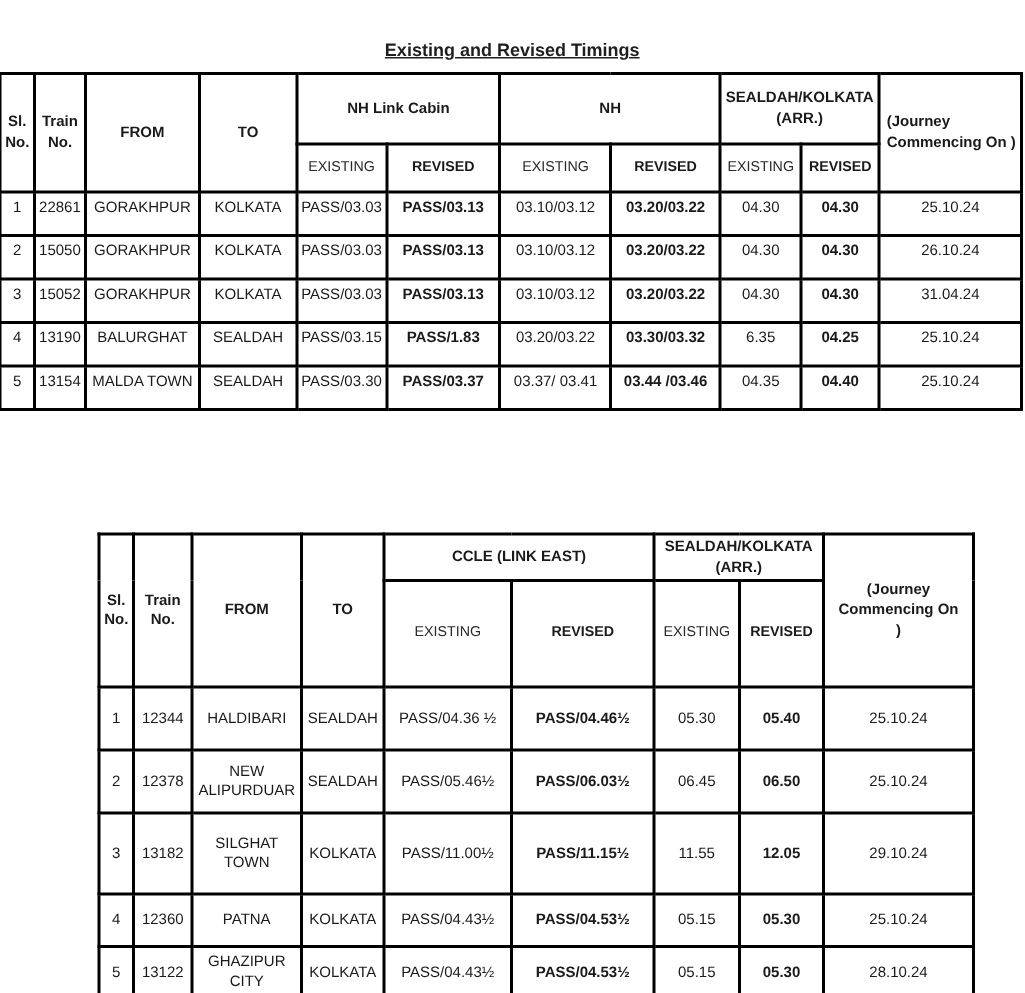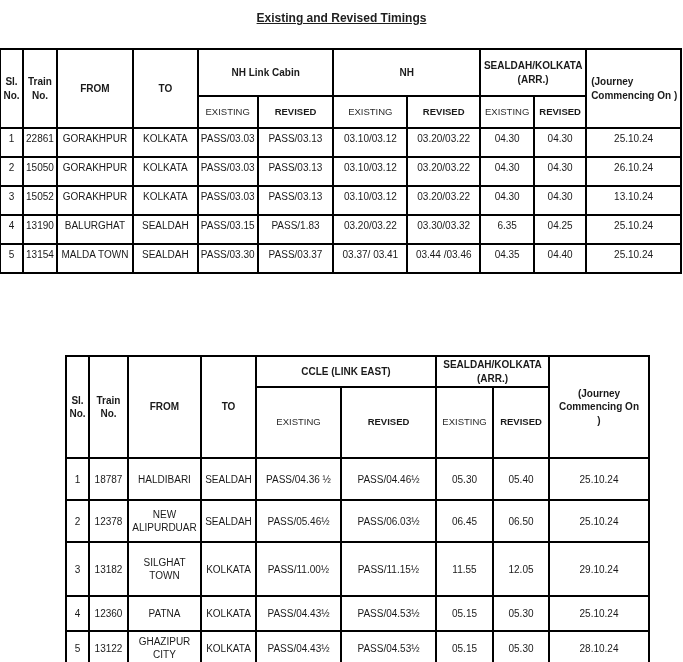--- a/index.html
+++ b/index.html
@@ -4,21 +4,21 @@
 <style>
   html, body { margin: 0; padding: 0; }
   body {
     width: 683px; height: 662px;
     background: #ffffff;
     font-family: "Liberation Sans", sans-serif;
     position: relative;
     color: #1a1a1a;
   }
   .title {
-    position: absolute; top: 11px; left: 0; width: 100%;
+    position: absolute; top: 26px; left: 0; width: 100%;
     text-align: center; font-weight: bold; font-size: 12px;
     text-decoration: underline;
     color: #1f1f1f;
   }
   table {
     border-collapse: collapse;
     table-layout: fixed;
     position: absolute;
     background: #fff;
   }
@@ -35,21 +35,21 @@
     font-weight: bold;
     white-space: pre-line;
     vertical-align: middle;
     line-height: 1.35;
   }
   th.sub { font-size: 9.5px; }
   th.light { font-weight: normal; color: #2b2b2b; }
   td { font-size: 10px; line-height: 1.3; }
   #t1 td { vertical-align: top; padding-top: 3px; }
   #t2 td { vertical-align: middle; }
-  td.boldcell { font-weight: normal; }
+  td.boldcell { font-weight: bold; }
   #t1 thead tr:first-child th:last-child { text-align: left; padding-left: 4px; }
 </style>
 </head>
 <body>
 
 <div class="title">Existing and Revised Timings</div>
 
 <table id="t1">
     <colgroup>
       <col style="width: 23px;">
@@ -119,21 +119,21 @@
         <td>3</td>
         <td>15052</td>
         <td>GORAKHPUR</td>
         <td>KOLKATA</td>
         <td>PASS/03.03</td>
         <td class="boldcell">PASS/03.13</td>
         <td>03.10/03.12</td>
         <td class="boldcell">03.20/03.22</td>
         <td>04.30</td>
         <td class="boldcell">04.30</td>
-        <td>13.10.24</td>
+        <td>31.04.24</td>
       </tr>
       <tr style="height: 29px;">
         <td>4</td>
         <td>13190</td>
         <td>BALURGHAT</td>
         <td>SEALDAH</td>
         <td>PASS/03.15</td>
         <td class="boldcell">PASS/1.83</td>
         <td>03.20/03.22</td>
         <td class="boldcell">03.30/03.32</td>
@@ -186,21 +186,21 @@
       <tr style="height: 71px;">
         <th class="sub light">EXISTING</th>
         <th class="sub">REVISED</th>
         <th class="sub light">EXISTING</th>
         <th class="sub">REVISED</th>
       </tr>
     </thead>
     <tbody>
       <tr style="height: 42px;">
         <td>1</td>
-        <td>18787</td>
+        <td>12344</td>
         <td>HALDIBARI</td>
         <td>SEALDAH</td>
         <td>PASS/04.36 ½</td>
         <td class="boldcell">PASS/04.46½</td>
         <td>05.30</td>
         <td class="boldcell">05.40</td>
         <td>25.10.24</td>
       </tr>
       <tr style="height: 42px;">
         <td>2</td>

